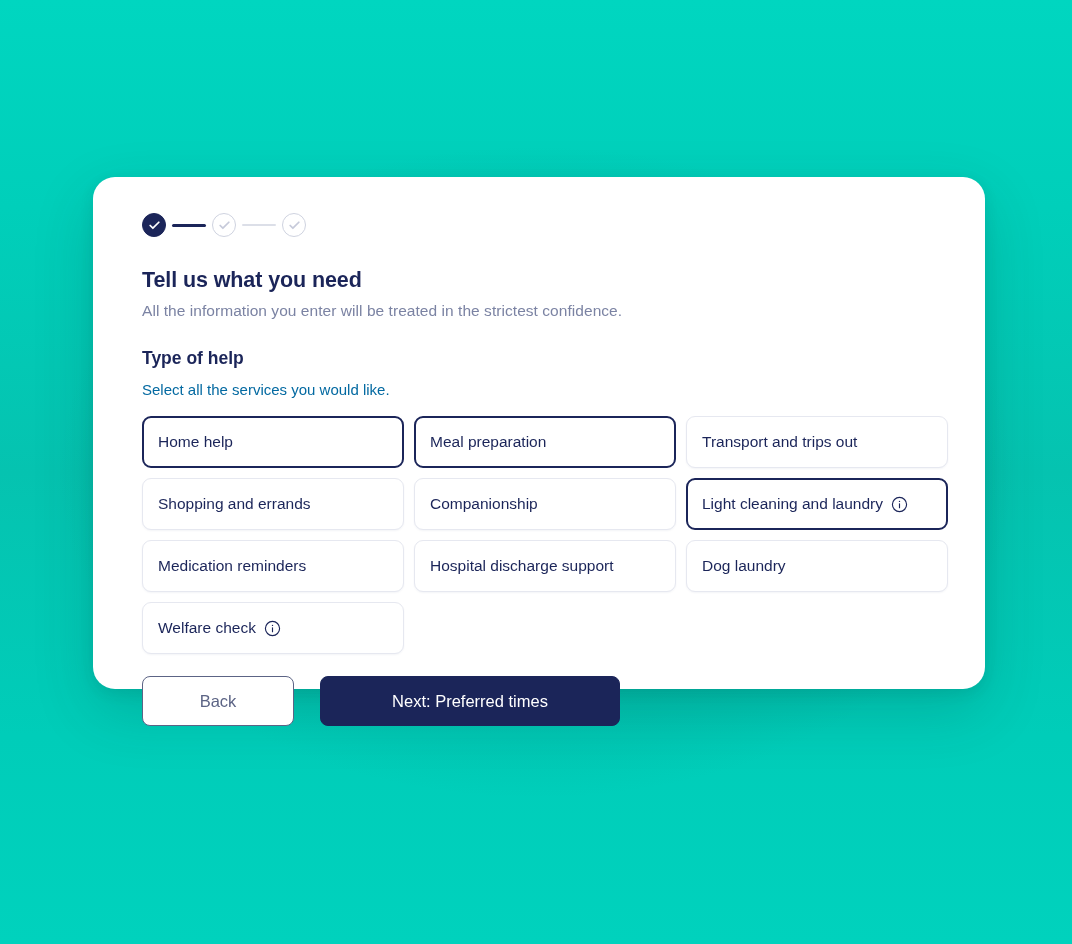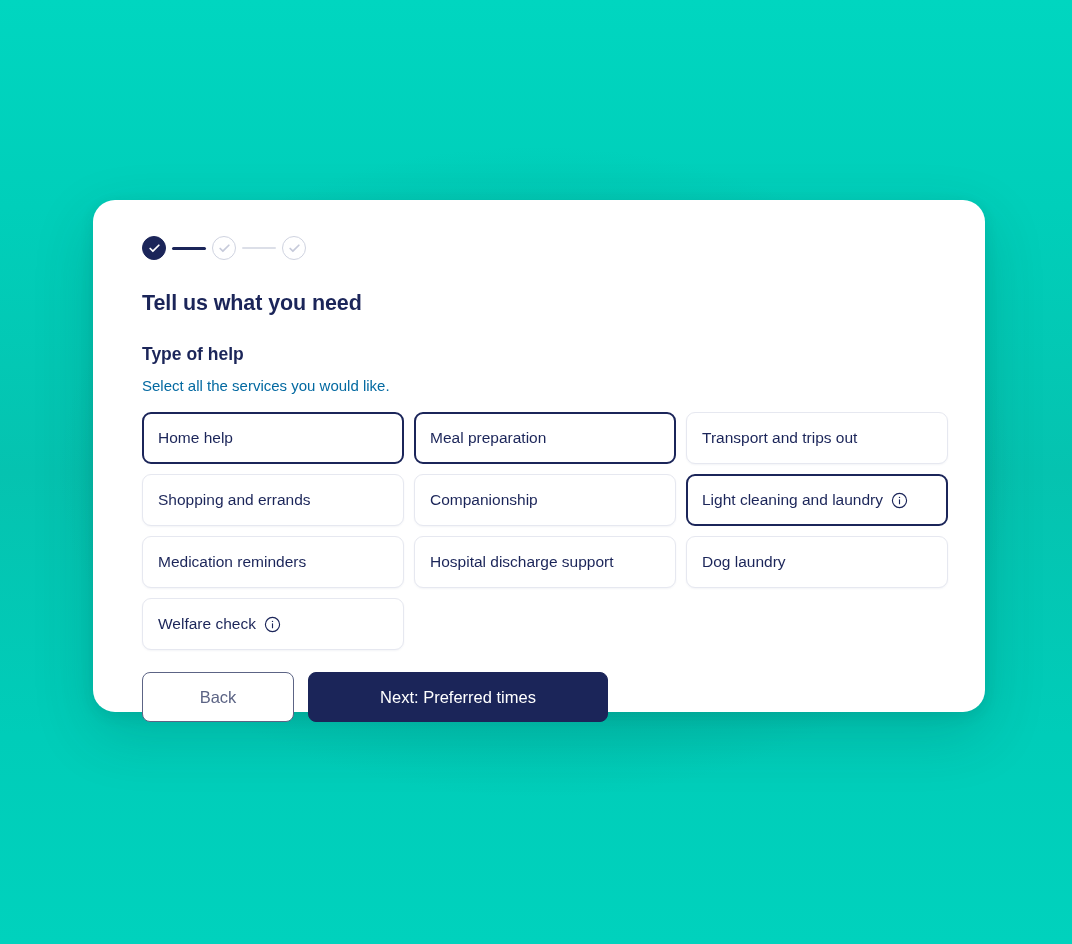--- a/index.html
+++ b/index.html
@@ -16,21 +16,21 @@
     background-image:
       radial-gradient(ellipse 62% 48% at 50% 50%, rgba(0,110,100,0.30) 0%, rgba(0,120,108,0.16) 45%, rgba(0,140,126,0.0) 72%),
       linear-gradient(180deg, #00d6c0 0%, #00cfba 22%, #05c3b0 50%, #00cdb9 78%, #00d2bd 100%);
     position: relative;
   }
 
   
   .card {
     position: absolute;
     left: 93px;
-    top: 200px;
+    top: 177px;
     width: 892px;
     height: 512px;
     background: #ffffff;
     border-radius: 22px;
     box-shadow: 0 22px 60px rgba(0, 60, 55, 0.18),
                 0 4px 14px rgba(0, 60, 55, 0.10);
     padding: 0;
   }
 
   .card-inner {
@@ -148,21 +148,21 @@
     display: flex;
     align-items: center;
     justify-content: center;
   }
   .info-icon svg { display: block; }
 
   
   .actions {
     margin-top: 22px;
     display: flex;
-    gap: 14px;
+    gap: 26px;
     align-items: center;
   }
 
   .btn {
     height: 50px;
     border-radius: 8px;
     font-size: 16.5px;
     display: flex;
     align-items: center;
     justify-content: center;
@@ -210,20 +210,21 @@
         <div class="step todo">
           <span>
             <svg width="13" height="13" viewBox="0 0 24 24" fill="none" stroke="#c6cada" stroke-width="3.2" stroke-linecap="round" stroke-linejoin="round">
               <polyline points="20 6 9 17 4 12"></polyline>
             </svg>
           </span>
         </div>
       </div>
 
     <div class="title">Tell us what you need</div>
+    <div class="subtitle">All the information you enter will be treated in the strictest confidence.</div>
 
     <div class="section-title">Type of help</div>
     <div class="section-sub">Select all the services you would like.</div>
 
     <div class="grid" id="option-grid">
         <div class="option selected">
           <span class="option-label">Home help</span>
         </div>
         <div class="option selected">
           <span class="option-label">Meal preparation</span>

